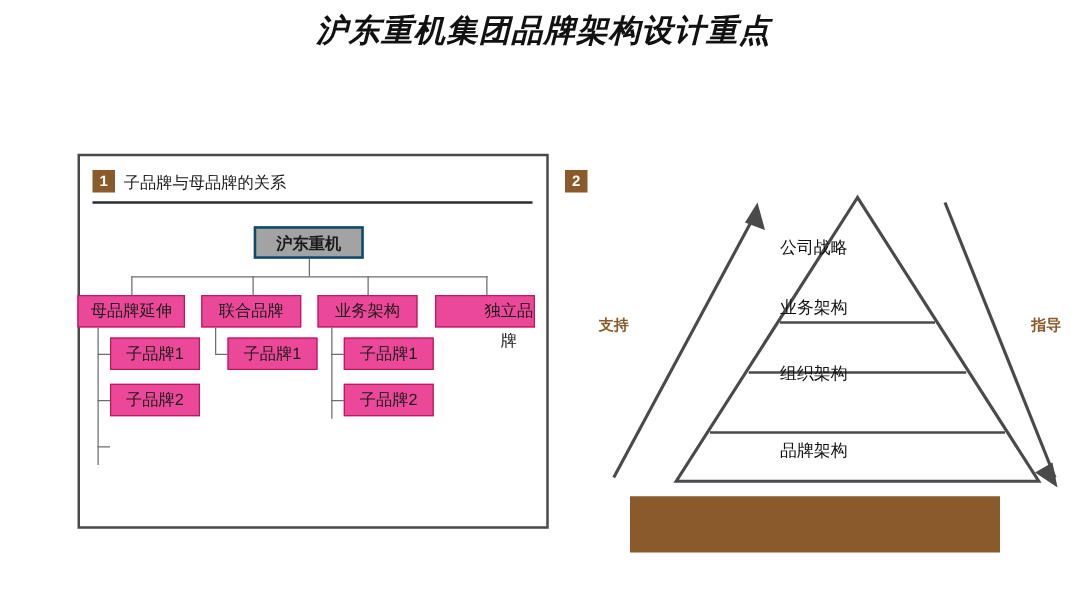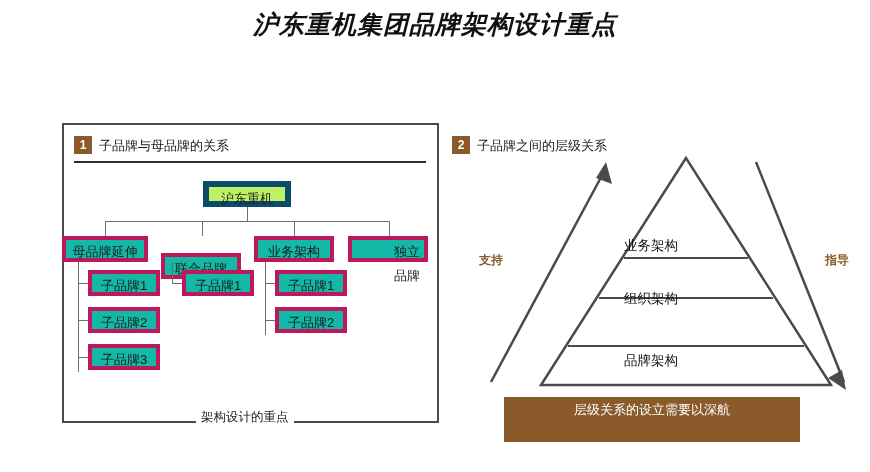--- a/index.html
+++ b/index.html
@@ -65,32 +65,33 @@
     left: 74px;
     top: 161px;
     width: 352px;
     height: 2px;
     background: #2e2e2e;
   }
 
   
   .box {
     position: absolute;
-    background: #14b8a6;
-    border: 4px solid #be185d;
+    background: #ec4899;
+    border: 1px solid #be185d;
     box-sizing: border-box;
     font-size: 13px;
     color: #1a1a1a;
     text-align: center;
     line-height: 24px;
     height: 26px;
   }
   .box.root {
-    background: #bef264;
-    border: 6px solid #0c4a6e;
+    background: #a3a3a3;
+    border: 2px solid #0c4a6e;
+    font-weight: bold;
   }
   .line {
     position: absolute;
     background: #6e6e6e;
   }
   .hline { height: 1px; }
   .vline { width: 1px; }
 
   .bottom-note {
     position: absolute;
@@ -158,68 +159,65 @@
   <div class="box root" style="left:203px; top:181px; width:88px;">沪东重机</div>
 
   <div class="line vline" style="left:247px; top:207px; height:14px;"></div>
   <div class="line hline" style="left:105px; top:221px; width:285px;"></div>
   <div class="line vline" style="left:105px; top:221px; height:15px;"></div>
   <div class="line vline" style="left:202px; top:221px; height:15px;"></div>
   <div class="line vline" style="left:294px; top:221px; height:15px;"></div>
   <div class="line vline" style="left:389px; top:221px; height:15px;"></div>
 
   <div class="box" style="left:62px; top:236px; width:86px;">母品牌延伸</div>
-  <div class="box" style="left:161px; top:236px; width:80px;margin-top:17px;">联合品牌</div>
+  <div class="box" style="left:161px; top:236px; width:80px;">联合品牌</div>
   <div class="box" style="left:254px; top:236px; width:80px;">业务架构</div>
   <div class="box" style="left:348px; top:236px; width:80px;padding-left:38px;">独立品牌</div>
 
   <div class="line vline" style="left:78px; top:262px; height:110px;"></div>
   <div class="line hline" style="left:78px; top:283px; width:10px;"></div>
   <div class="line hline" style="left:78px; top:320px; width:10px;"></div>
   <div class="line hline" style="left:78px; top:357px; width:10px;"></div>
   <div class="box" style="left:88px; top:270px; width:72px;">子品牌1</div>
   <div class="box" style="left:88px; top:307px; width:72px;">子品牌2</div>
-  <div class="box" style="left:88px; top:344px; width:72px;">子品牌3</div>
 
   <div class="line vline" style="left:172px; top:262px; height:21px;"></div>
   <div class="line hline" style="left:172px; top:283px; width:10px;"></div>
   <div class="box" style="left:182px; top:270px; width:72px;">子品牌1</div>
 
   <div class="line vline" style="left:265px; top:262px; height:73px;"></div>
   <div class="line hline" style="left:265px; top:283px; width:10px;"></div>
   <div class="line hline" style="left:265px; top:320px; width:10px;"></div>
   <div class="box" style="left:275px; top:270px; width:72px;">子品牌1</div>
   <div class="box" style="left:275px; top:307px; width:72px;">子品牌2</div>
 
-  <div class="bottom-note">架构设计的重点</div>
 
   <div class="sec-badge badge2">2</div>
-  <div class="sec-title title2">子品牌之间的层级关系</div>
 
   <div class="pyramid-wrap">
     <svg width="410" height="250" viewBox="0 0 410 250">
 
       <polygon points="240,8 95,235 385,235" fill="none" stroke="#4a4a4a" stroke-width="2.5"></polygon>
 
       <line x1="178" y1="108" x2="302" y2="108" stroke="#4a4a4a" stroke-width="2"></line>
       <line x1="153" y1="148" x2="327" y2="148" stroke="#4a4a4a" stroke-width="2"></line>
       <line x1="122" y1="196" x2="358" y2="196" stroke="#4a4a4a" stroke-width="2"></line>
 
       <line x1="45" y1="232" x2="160" y2="18" stroke="#4a4a4a" stroke-width="2.5"></line>
       <polygon points="160,12 166,34 150,28" fill="#4a4a4a"></polygon>
 
       <line x1="310" y1="12" x2="398" y2="232" stroke="#4a4a4a" stroke-width="2.5"></line>
       <polygon points="400,240 382,228 396,220" fill="#4a4a4a"></polygon>
     </svg>
   </div>
 
+  <div class="tier-label" style="left:586px; top:189px; width:130px;">公司战略</div>
   <div class="tier-label" style="left:586px; top:237px; width:130px;">业务架构</div>
   <div class="tier-label" style="left:586px; top:290px; width:130px;">组织架构</div>
   <div class="tier-label" style="left:586px; top:352px; width:130px;">品牌架构</div>
 
   <div class="side-label support-label">支持</div>
   <div class="side-label guide-label">指导</div>
 
   <div class="footer-box">
-    <div>层级关系的设立需要以深航</div>
   </div>
 
 </div>
 
 </body></html>

